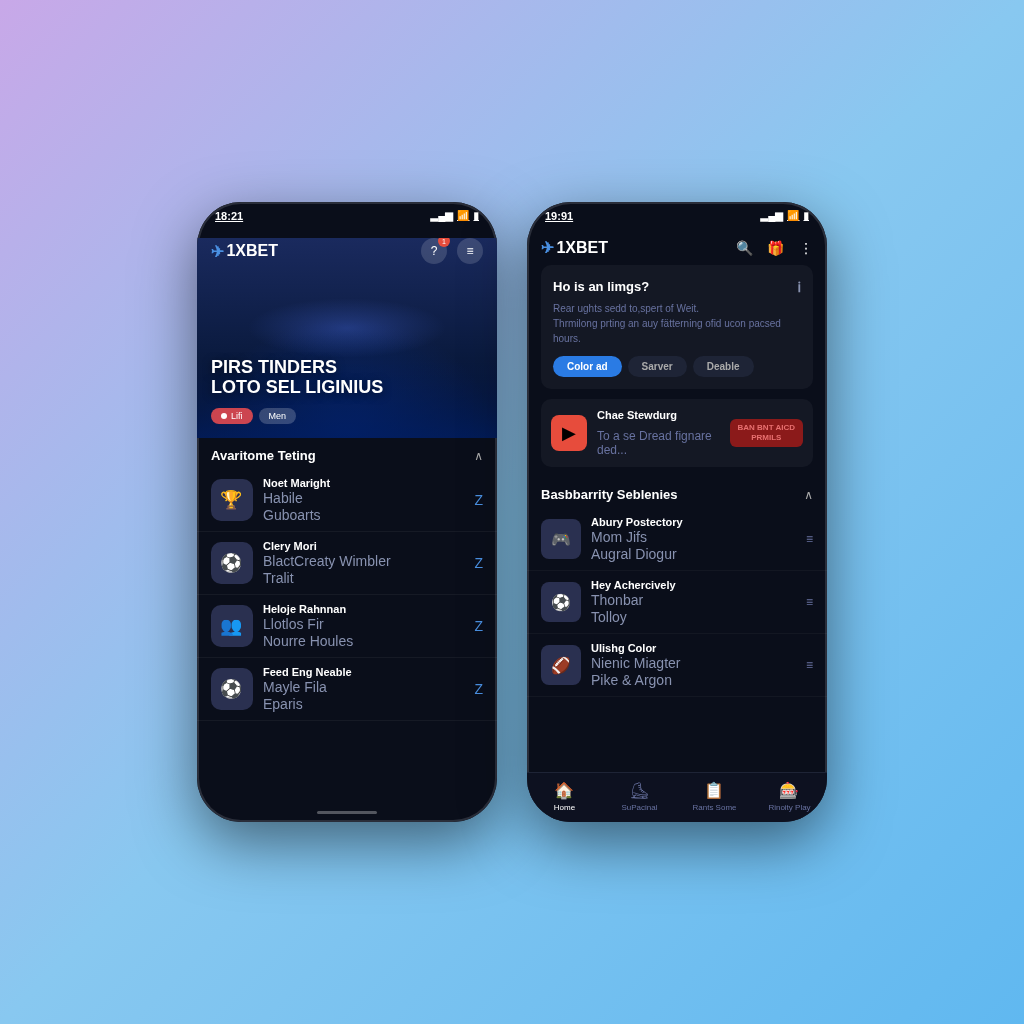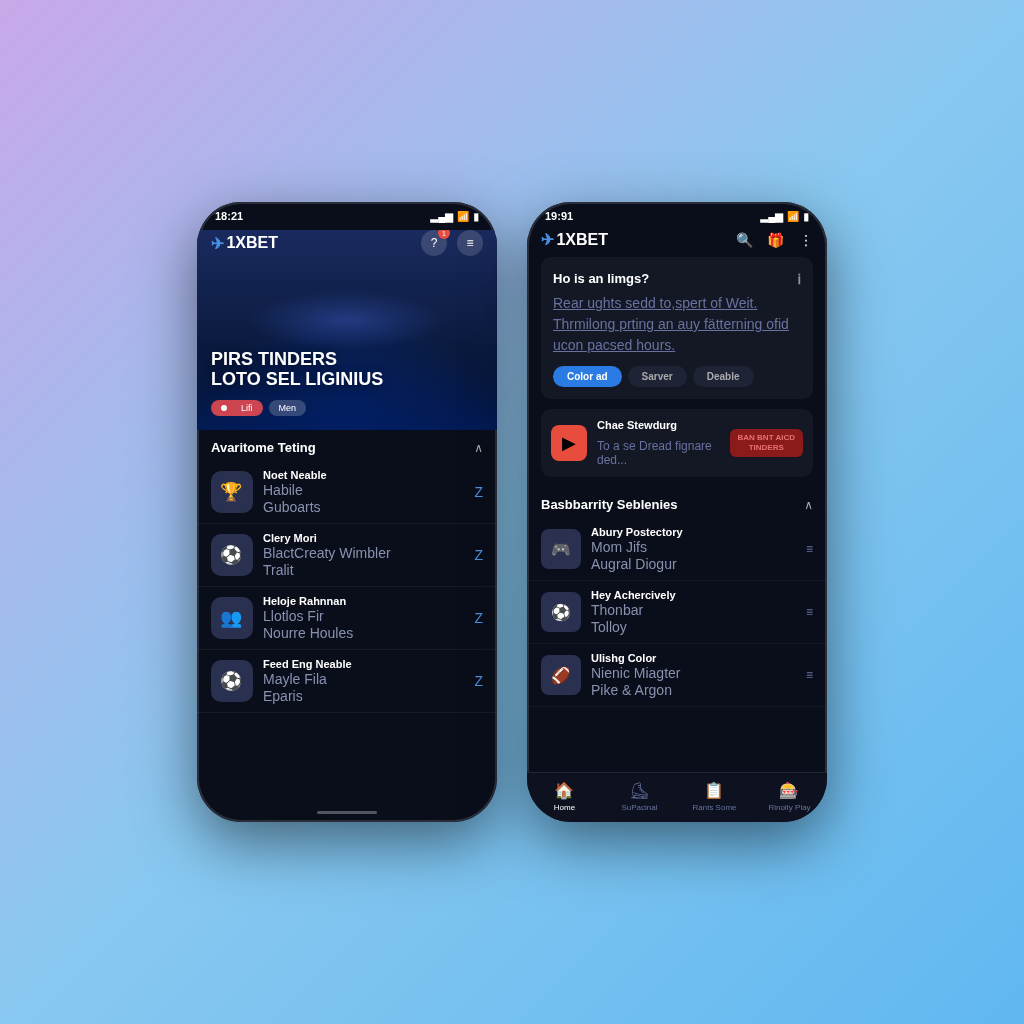--- a/index.html
+++ b/index.html
@@ -31,26 +31,27 @@
       height: 100%;
       overflow: hidden;
       display: flex;
       flex-direction: column;
     }
 
     
     .status-bar {
       display: flex;
       justify-content: space-between;
-      align-items: flex-end;
-      padding: 8px 18px 8px;
+      align-items: flex-start;
+      padding: 8px 18px 16px;
       font-size: 11px;
       font-weight: 600;
       color: #fff;
       flex-shrink: 0;
+      text-decoration: underline;
     }
     .status-icons {
       display: flex;
       align-items: center;
       gap: 4px;
       font-size: 10px;
     }
 
     
     .phone-left .hero {
@@ -130,21 +131,21 @@
       display: flex;
       gap: 6px;
       margin-top: 10px;
     }
     .hero-tab {
       background: rgba(255,255,255,0.2);
       border-radius: 12px;
       padding: 3px 10px;
       font-size: 9px;
       color: #fff;
-      display: flex; align-items: center; gap: 14px;
+      display: flex; align-items: center; gap: 4px;
     }
     .hero-tab.active { background: rgba(255,80,80,0.8); }
     .tab-dot { width: 6px; height: 6px; background: #fff; border-radius: 50%; }
 
     
     .section-header {
       display: flex;
       justify-content: space-between;
       align-items: center;
       padding: 10px 14px 6px;
@@ -249,24 +250,23 @@
       color: #fff;
       font-size: 13px;
       font-weight: 700;
       display: flex;
       justify-content: space-between;
       align-items: center;
     }
     .info-title-icon { color: #8892b0; font-size: 14px; }
     .info-text {
       color: #6872a0;
-      font-size: 14px;
+      font-size: 10px;
       margin-top: 5px;
       line-height: 1.5;
-      text-decoration: underline;
     }
     .filter-btns {
       display: flex;
       gap: 6px;
       margin-top: 10px;
     }
     .filter-btn {
       border-radius: 16px;
       padding: 5px 14px;
       font-size: 10px;
@@ -425,21 +425,21 @@
 
     <div class="section-header">
       <span class="section-title">Avaritome Teting</span>
       <span class="chevron">∧</span>
     </div>
 
     <div class="list-scroll">
       <div class="list-item">
         <div class="list-avatar">🏆</div>
         <div class="list-info">
-          <div class="list-name">Noet Neable</div>
+          <div class="list-name">Noet Maright</div>
           <div class="list-sub">Habile</div>
           <div class="list-sub">Guboarts</div>
         </div>
         <div class="list-icon">Z</div>
       </div>
       <div class="list-item">
         <div class="list-avatar">⚽</div>
         <div class="list-info">
           <div class="list-name">Clery Mori</div>
           <div class="list-sub">BlactCreaty Wimbler</div>
@@ -514,21 +514,21 @@
     </div>
 
     <div class="promo-card">
       <div class="promo-icon">▶</div>
       <div class="promo-info">
         <div class="promo-title">Chae Stewdurg</div>
         <div class="promo-sub">To a se Dread fignare ded...</div>
       </div>
       <div class="promo-badge">
         <div>BAN BNT AICD</div>
-        <div>TINDERS</div>
+        <div>PRMILS</div>
       </div>
     </div>
 
     <div class="section-header">
       <span class="section-title">Basbbarrity Seblenies</span>
       <span class="chevron">∧</span>
     </div>
 
     <div class="right-list">
       <div class="right-list-item">

